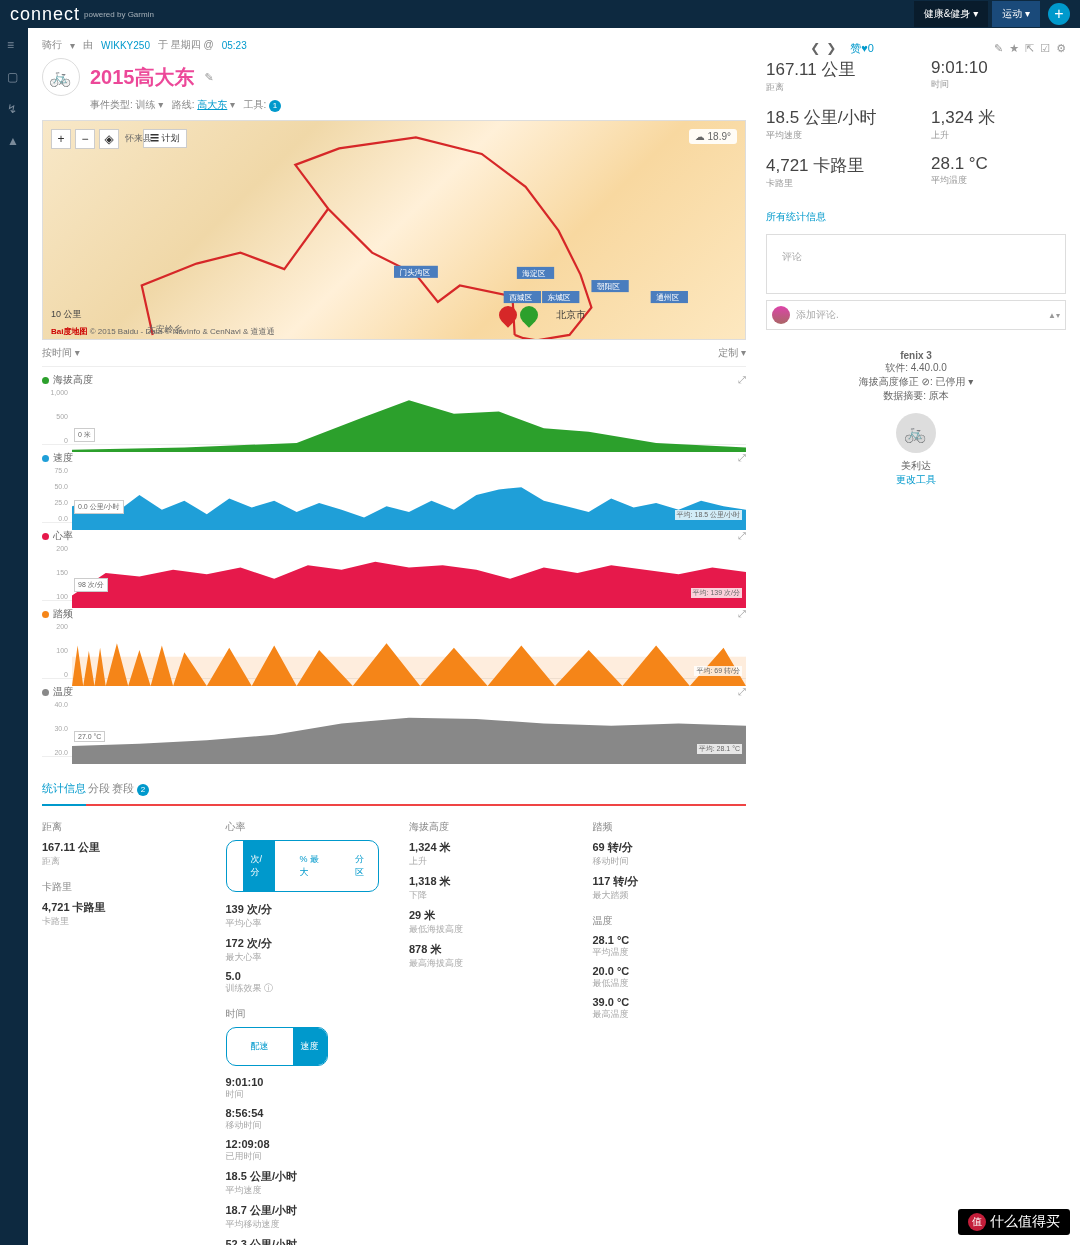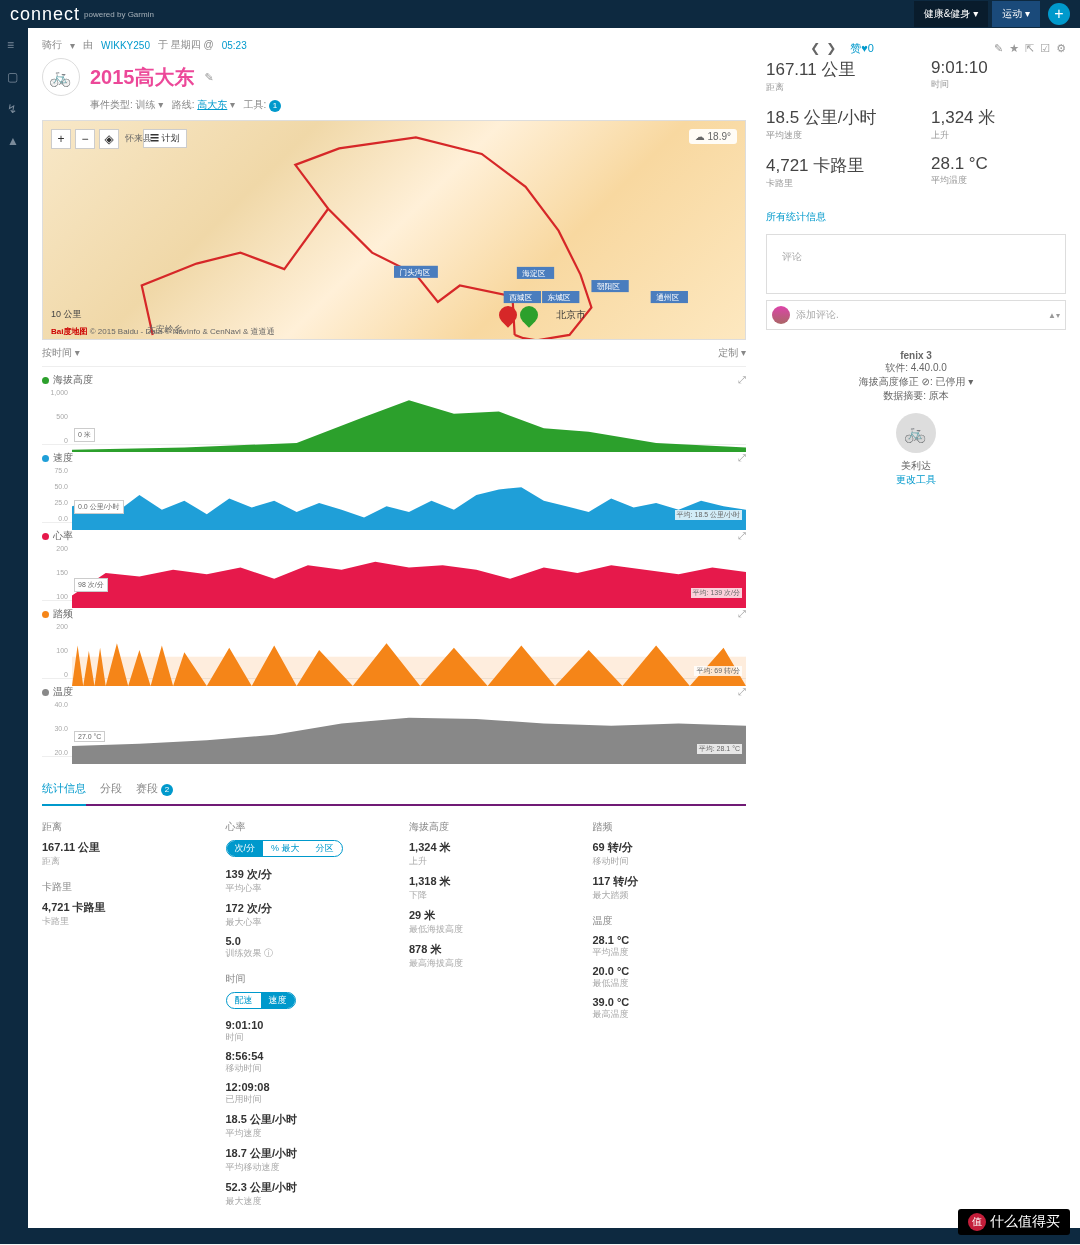--- a/index.html
+++ b/index.html
@@ -61,31 +61,31 @@
 .avatar { width:18px; height:18px; border-radius:50%; background:linear-gradient(#d4a,#a66); }
 .spinner { margin-left:auto; font-size:8px; color:#999; }
 .device-sec { text-align:center; margin-top:20px; font-size:10px; color:#666; }
 .watch { width:130px; height:130px; margin:0 auto 8px; position:relative; }
 .watch-body { position:absolute; inset:8px; border-radius:50%; background:radial-gradient(circle,#1a1a1a 55%,#3a3a3a 60%,#888 68%,#555 72%); border:3px solid #666; }
 .watch-face { position:absolute; inset:25%; color:#fff; font-size:7px; text-align:center; display:flex; flex-direction:column; justify-content:center; }
 .watch-strap { position:absolute; left:35%; width:30%; height:14px; background:#333; }
 .watch-strap.top { top:-2px; } .watch-strap.bot { bottom:-2px; }
 .gear-icon-circle { width:40px; height:40px; border-radius:50%; background:#ddd; margin:10px auto 6px; display:flex; align-items:center; justify-content:center; font-size:18px; color:#888; }
 .device-link { color:#0099cc; cursor:pointer; }
-.tabs { border-bottom:2px solid #701a75; margin-top:16px; display:flex; gap:14px; font-size:11px; }
+.tabs { border-bottom:2px solid #ef4444; margin-top:16px; display:flex; gap:2px; font-size:11px; }
 .tab { padding:8px 0; color:#888; cursor:pointer; }
 .tab.active { color:#0099cc; border-bottom:2px solid #0099cc; margin-bottom:-2px; }
 .stats-cols { display:flex; gap:30px; margin-top:14px; font-size:10px; }
 .stat-col { flex:1; }
 .stat-group-title { color:#888; margin-bottom:6px; margin-top:12px; }
 .stat-group-title:first-child { margin-top:0; }
 .stat-item-val { color:#333; font-weight:bold; margin-top:6px; font-size:11px; }
 .stat-item-lbl { color:#aaa; font-size:9px; }
 .pill-group { display:inline-flex; border:1px solid #0099cc; border-radius:10px; overflow:hidden; font-size:9px; margin-bottom:4px; }
-.pill { padding:1px 8px; color:#0099cc; cursor:pointer; }
+.pill { padding:12px 8px; color:#0099cc; cursor:pointer;margin-left:16px; }
 .pill.active { background:#0099cc; color:#fff; }
 .footer { background:#0d2940; color:#7a8a9a; font-size:9px; padding:8px 14px; line-height:1.5; }
 .watermark { position:fixed; bottom:10px; right:10px; background:#000; color:#fff; padding:4px 10px; font-size:14px; border-radius:3px; display:flex; align-items:center; gap:4px; }
 .wm-icon { width:18px; height:18px; background:#c41e3a; border-radius:50%; color:#fff; text-align:center; line-height:18px; font-size:10px; }
 </style>
 </head>
 <body>
 
 <div class="top-bar">
   <span class="logo">connect</span>

